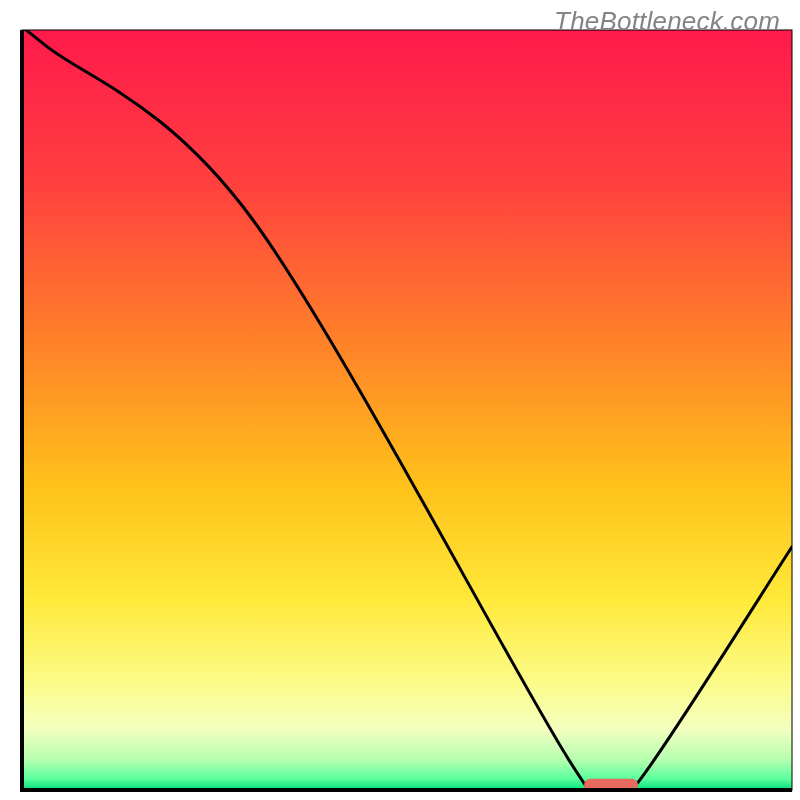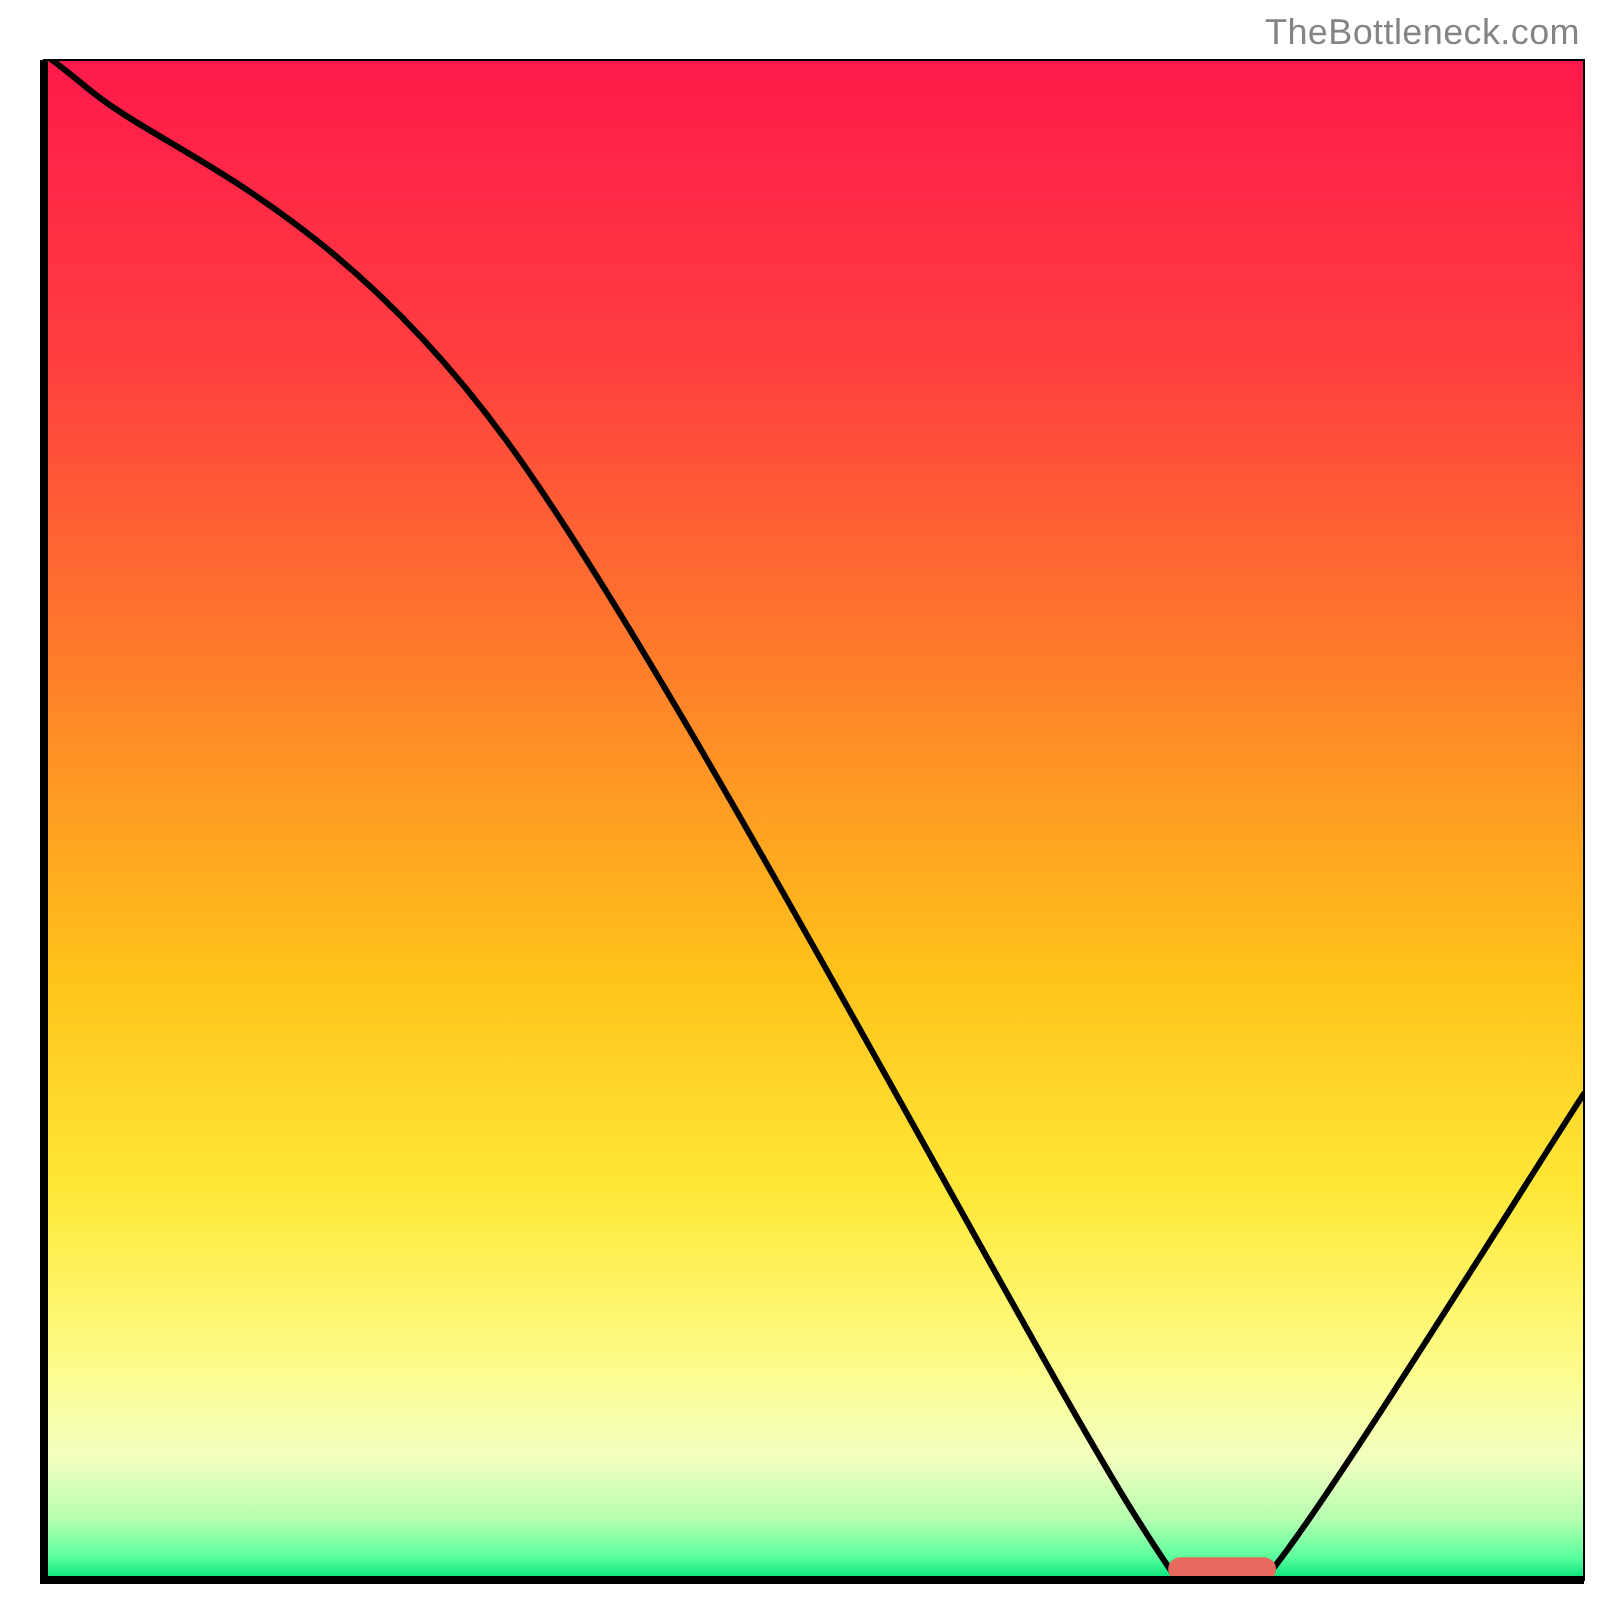--- a/index.html
+++ b/index.html
@@ -11,26 +11,27 @@
     overflow: hidden;
   }
   .chart-container {
     position: relative;
     width: 800px;
     height: 800px;
   }
   .watermark {
     position: absolute;
     top: 6px;
-    right: 10px;
+    right: 20px;
     font-family: Arial, Helvetica, sans-serif;
-    font-size: 18px;
+    font-size: 26px;
     color: #848484;
     font-weight: 500;
     letter-spacing: 0.2px;
+    font-style: italic;
   }
   svg {
     display: block;
   }
 </style>
 </head>
 <body>
 
 <div class="chart-container">
   <svg id="chart-svg" width="800" height="800" viewBox="0 0 800 800">

